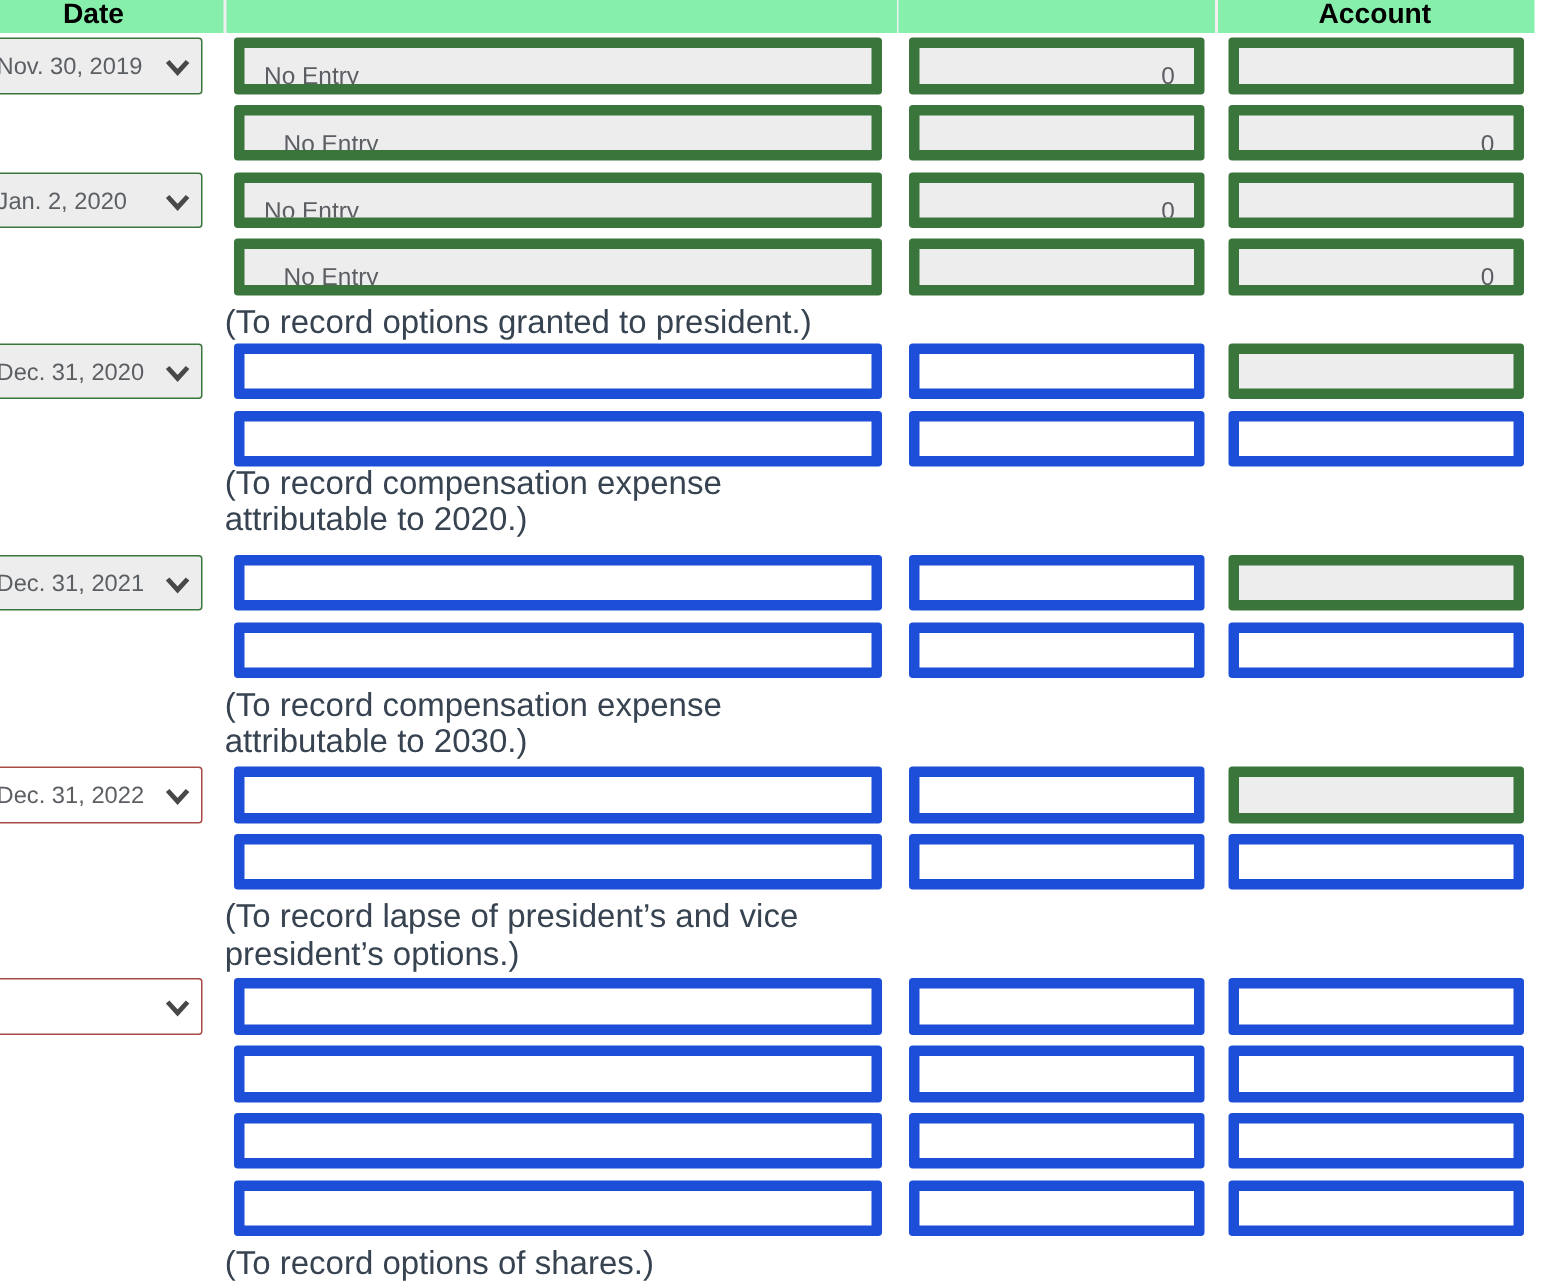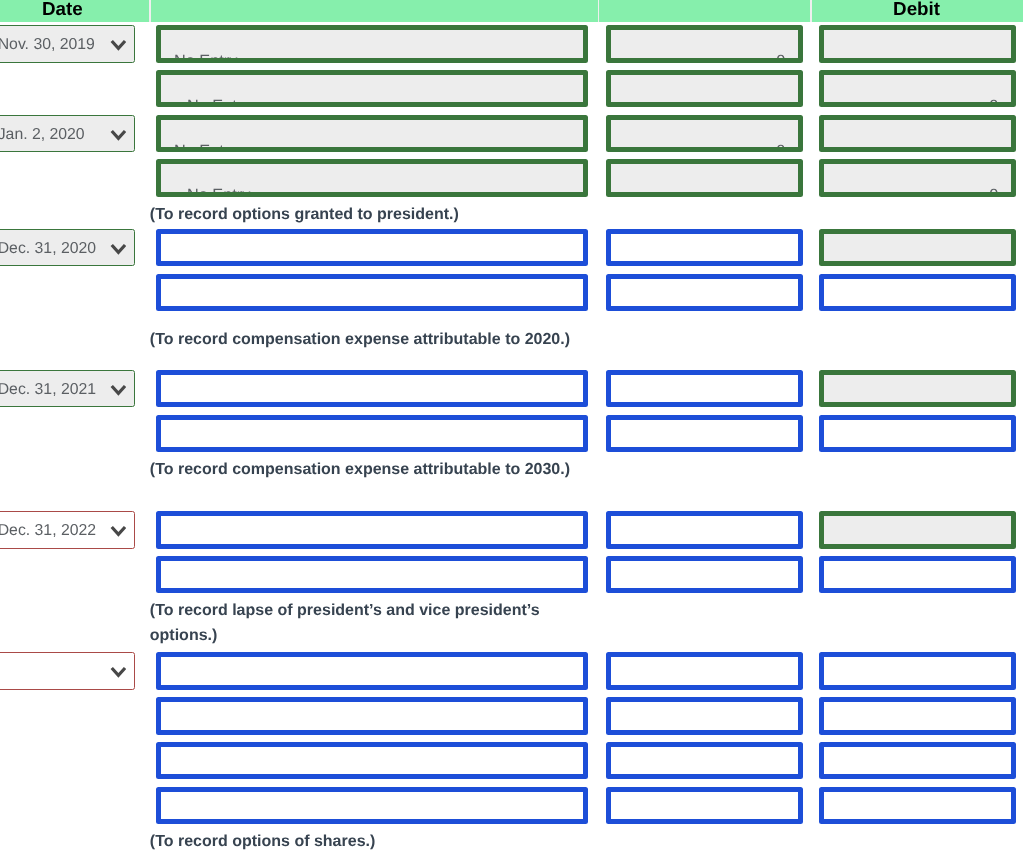--- a/index.html
+++ b/index.html
@@ -11,46 +11,46 @@
 
   
   .thead{position:absolute;left:0;top:0;width:1023px;height:22px;background:#86efac;}
   .thead .th{position:absolute;top:-1.2px;height:22px;line-height:20px;
      font-weight:bold;font-size:18.8px;color:#000;white-space:nowrap;overflow:hidden;}
   .thead .th.ctr{text-align:center;}
   .thead .th.lft{text-align:left;}
   .thead .sep{position:absolute;top:0;width:1.5px;height:22px;background:#efefef;}
 
   
-  .inp{position:absolute;box-sizing:border-box;border:5px solid #1d4ed8;background:#ffffff;
+  .inp{position:absolute;box-sizing:border-box;border:7px solid #1d4ed8;background:#ffffff;
        border-radius:2.5px;height:37.5px;line-height:38px;font-size:16.3px;color:#5b5f63;
-       padding:12px 13px;white-space:nowrap;overflow:hidden;}
+       padding:0 13px;white-space:nowrap;overflow:hidden;}
   .inp.filled{border-color:#3a763c;background:#ededed;}
   .inp.indent{padding-left:26px;}
   .inp.num{text-align:right;padding-right:12.8px;}
 
   
-  .note{position:absolute;font-size:16px;line-height:24.2px;color:#374350;font-weight:bold;}
+  .note{position:absolute;font-size:22px;line-height:24.2px;color:#374350;}
 
   
   .sel{position:absolute;box-sizing:border-box;border:1px solid #3a763c;background:#ededed;
        border-radius:2.5px;height:37.5px;line-height:38px;font-size:15.8px;color:#5b5f63;
        padding-left:13.1px;white-space:nowrap;overflow:hidden;}
   .sel.err{border-color:#aa4a47;background:#ffffff;}
   .sel .chev{position:absolute;right:7px;top:0;height:38px;display:flex;align-items:center;}
   .sel .chevsvg{display:block;}
 </style>
 </head>
 <body>
 
 <div class="sheet">
 
   <div class="thead">
     <div class="th ctr" style="left:-24.4px;width:173.4px">Date</div>
-    <div class="th ctr" style="left:810.4px;width:212.39999999999998px">Debit</div>
+    <div class="th ctr" style="left:810.4px;width:212.39999999999998px">Account</div>
     <div class="sep" style="left:149px"></div>
     <div class="sep" style="left:597.5px"></div>
     <div class="sep" style="left:810.4px"></div>
   </div>
 
   <div class="tbody">
     <div class="sel" style="left:-16.4px;top:25.0px;width:151.2px"><span class="selval">Nov. 30, 2019</span><span class="chev">
           <svg class="chevsvg" width="17" height="12" viewBox="0 0 17 12" aria-hidden="true">
             <path d="M1.75 2.0 L8.4 9.3 L15.05 2.0" stroke="#484848" stroke-width="3.2" fill="none" stroke-linecap="butt" stroke-linejoin="miter"></path>
           </svg>
@@ -77,21 +77,21 @@
           <svg class="chevsvg" width="17" height="12" viewBox="0 0 17 12" aria-hidden="true">
             <path d="M1.75 2.0 L8.4 9.3 L15.05 2.0" stroke="#484848" stroke-width="3.2" fill="none" stroke-linecap="butt" stroke-linejoin="miter"></path>
           </svg>
         </span></div>
     <div class="inp" style="left:156px;top:228.74px;width:432px"></div>
     <div class="inp num" style="left:606px;top:228.74px;width:197px"></div>
     <div class="inp num filled" style="left:819px;top:228.74px;width:197px"></div>
     <div class="inp indent" style="left:156px;top:273.52px;width:432px"></div>
     <div class="inp num" style="left:606px;top:273.52px;width:197px"></div>
     <div class="inp num" style="left:819px;top:273.52px;width:197px"></div>
-    <div class="note" style="left:149.8px;top:328px;width:434px">(To record compensation expense attributable to 2020.)</div>
+    <div class="note" style="left:149.8px;top:310px;width:434px">(To record compensation expense attributable to 2020.)</div>
     <div class="sel" style="left:-16.4px;top:369.93px;width:151.2px"><span class="selval">Dec. 31, 2021</span><span class="chev">
           <svg class="chevsvg" width="17" height="12" viewBox="0 0 17 12" aria-hidden="true">
             <path d="M1.75 2.0 L8.4 9.3 L15.05 2.0" stroke="#484848" stroke-width="3.2" fill="none" stroke-linecap="butt" stroke-linejoin="miter"></path>
           </svg>
         </span></div>
     <div class="inp" style="left:156px;top:369.93px;width:432px"></div>
     <div class="inp num" style="left:606px;top:369.93px;width:197px"></div>
     <div class="inp num filled" style="left:819px;top:369.93px;width:197px"></div>
     <div class="inp indent" style="left:156px;top:414.71px;width:432px"></div>
     <div class="inp num" style="left:606px;top:414.71px;width:197px"></div>

